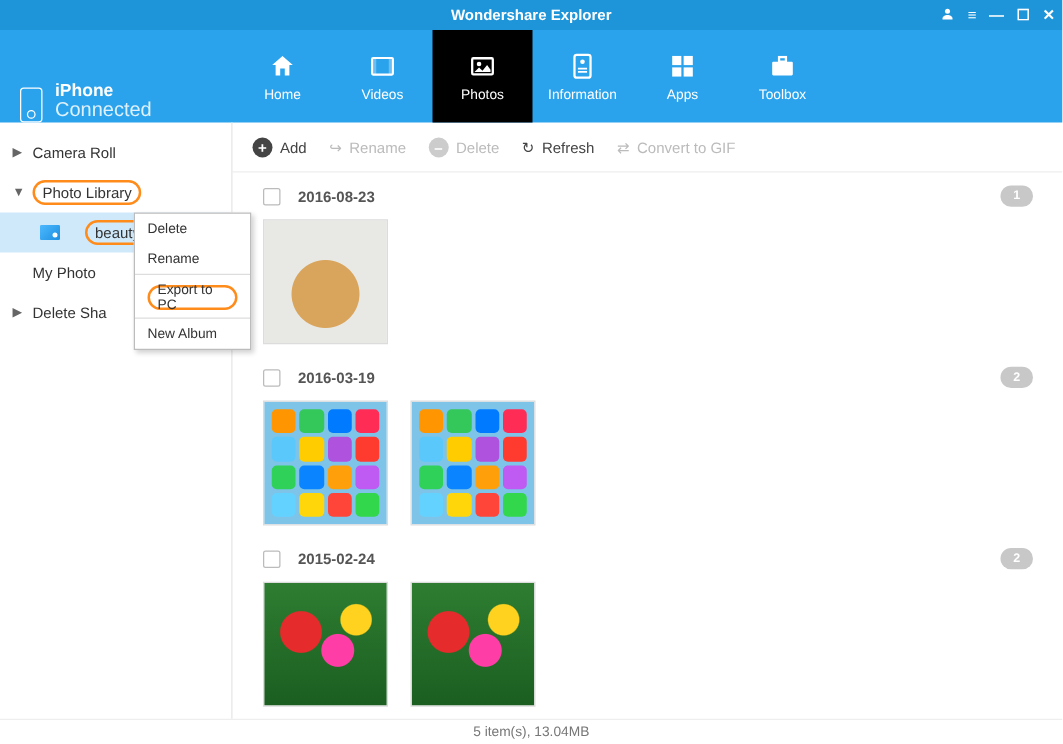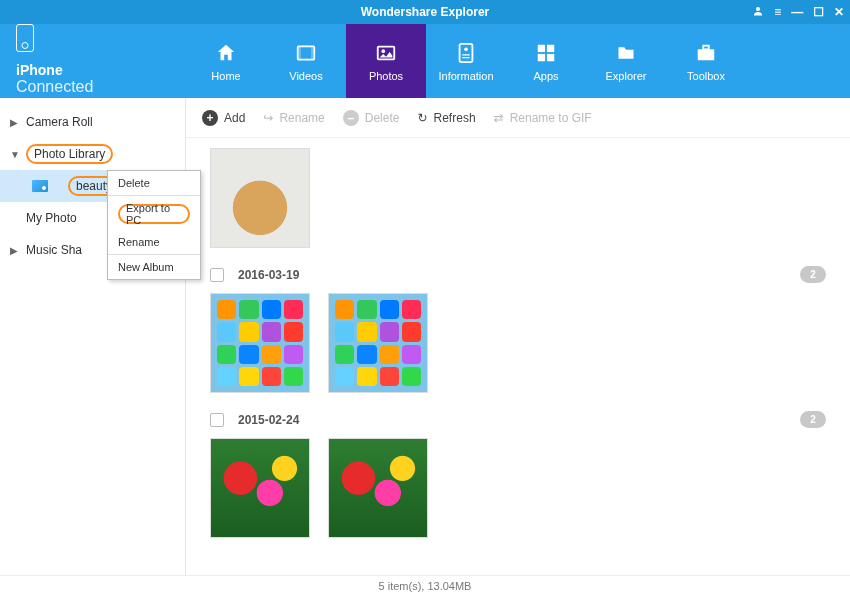--- a/index.html
+++ b/index.html
@@ -3,28 +3,28 @@
 <meta charset="utf-8">
 <style>
 * { margin:0; padding:0; box-sizing:border-box; font-family:"Segoe UI",Arial,sans-serif; }
 body { width:850px; height:595px; background:#fff; overflow:hidden; position:relative; }
 
 .titlebar { height:24px; background:#1f95d9; color:#fff; display:flex; align-items:center; justify-content:center; font-size:12px; font-weight:bold; position:relative; }
 .titlebar .win-controls { position:absolute; right:6px; top:0; height:24px; display:flex; align-items:center; gap:10px; }
 .titlebar .win-controls span { cursor:pointer; font-size:12px; }
 
 .topnav { height:74px; background:#2aa3ec; display:flex; align-items:stretch; }
-.device-panel { width:186px; display:flex; align-items:flex-start; padding-left:16px; color:#fff; gap:10px;flex-direction:column; }
+.device-panel { width:186px; display:flex; align-items:flex-end; padding-left:16px; color:#fff; gap:10px; }
 .device-panel .phone-icon { width:18px; height:28px; border:1.5px solid #fff; border-radius:3px; position:relative; }
 .device-panel .phone-icon:after { content:""; position:absolute; bottom:2px; left:50%; transform:translateX(-50%); width:5px; height:5px; border:1px solid #fff; border-radius:50%; }
 .device-panel .dev-name { font-weight:bold; font-size:14px; }
 .device-panel .dev-status { font-size:16px; opacity:.85; }
 .nav-items { flex:1; display:flex; }
 .nav-item { width:80px; display:flex; flex-direction:column; align-items:center; justify-content:center; color:#fff; font-size:11px; cursor:pointer; gap:5px; }
-.nav-item.active { background:#4c1d95; }
+.nav-item.active { background:#000000; }
 .nav-icon { width:28px; height:24px; display:flex; align-items:center; justify-content:center; }
 .nav-icon svg { fill:#fff; }
 
 .main { display:flex; height:calc(595px - 24px - 74px - 20px); }
 .sidebar { width:186px; border-right:1px solid #e6e6e6; padding-top:8px; font-size:12px; color:#333; position:relative; }
 .sidebar-item { height:32px; display:flex; align-items:center; padding-left:10px; gap:6px; cursor:pointer; }
 .sidebar-item .arrow { width:10px; font-size:10px; color:#666; }
 .sidebar-item.child { padding-left:32px;gap:20px; }
 .sidebar-item.selected { background:#cfe9fb; }
 .highlight-oval { border:2px solid #ff8c1a; border-radius:11px; padding:0 6px; height:20px; display:inline-flex; align-items:center; }
@@ -133,28 +133,20 @@
             <rect x="3" y="3" width="8" height="8"></rect>
             <rect x="13" y="3" width="8" height="8"></rect>
             <rect x="3" y="13" width="8" height="8"></rect>
             <rect x="13" y="13" width="8" height="8"></rect>
           </svg>
         </div>
       <span>Apps</span>
     </div>
     <div class="nav-item">
       <div class="nav-icon">
-          <svg width="26" height="20" viewBox="0 0 24 24">
-            <path d="M3 5h7l2 3h9v11H3z"></path>
-          </svg>
-        </div>
-      <span>Explorer</span>
-    </div>
-    <div class="nav-item">
-      <div class="nav-icon">
           <svg width="26" height="22" viewBox="0 0 24 24">
             <rect x="3" y="8" width="18" height="12" rx="1"></rect>
             <rect x="9" y="4" width="6" height="4" fill="none" stroke="#fff" stroke-width="2"></rect>
           </svg>
         </div>
       <span>Toolbox</span>
     </div>
   </div>
 </div>
 
@@ -171,21 +163,21 @@
     <div class="sidebar-item child selected">
       <span class="album-icon"></span>
       <span class="highlight-oval" style="border-color:#ff8c1a;">beauty</span>
     </div>
     <div class="sidebar-item" style="font-weight:normal;">
       <span class="arrow"></span>
       <span>My Photo</span>
     </div>
     <div class="sidebar-item">
       <span class="arrow">▶</span>
-      <span>Music Sha</span>
+      <span>Delete Sha</span>
     </div>
   </div>
 
   <div class="content">
     <div class="toolbar">
       <div class="tool-btn">
           <span class="circ">+</span>
           <span>Add</span>
         </div>
       <div class="tool-btn disabled">
@@ -195,26 +187,31 @@
       <div class="tool-btn disabled">
           <span class="circ">–</span>
           <span>Delete</span>
         </div>
       <div class="tool-btn">
           <span>↻</span>
           <span>Refresh</span>
         </div>
       <div class="tool-btn disabled">
           <span>⇄</span>
-          <span>Rename to GIF</span>
+          <span>Convert to GIF</span>
         </div>
     </div>
 
     <div class="scroll-area">
       <div class="group">
+        <div class="group-header">
+          <span class="chk"></span>
+          <span>2016-08-23</span>
+          <span class="count-badge">1</span>
+        </div>
         <div class="thumbs">
           <div class="thumb thumb-dog"></div>
         </div>
       </div>
 
       <div class="group">
         <div class="group-header">
           <span class="chk"></span>
           <span>2016-03-19</span>
           <span class="count-badge">2</span>
@@ -273,16 +270,16 @@
     </div>
   </div>
 </div>
 
 <div class="statusbar">
   <span>5 item(s), 13.04MB</span>
 </div>
 
 <div class="context-menu">
   <div class="cm-item"><span>Delete</span></div>
+  <div class="cm-item"><span>Rename</span></div>
   <div class="cm-item sep"><span class="highlight-oval">Export to PC</span></div>
-  <div class="cm-item"><span>Rename</span></div>
   <div class="cm-item sep"><span>New Album</span></div>
 </div>
 
 </body></html>

